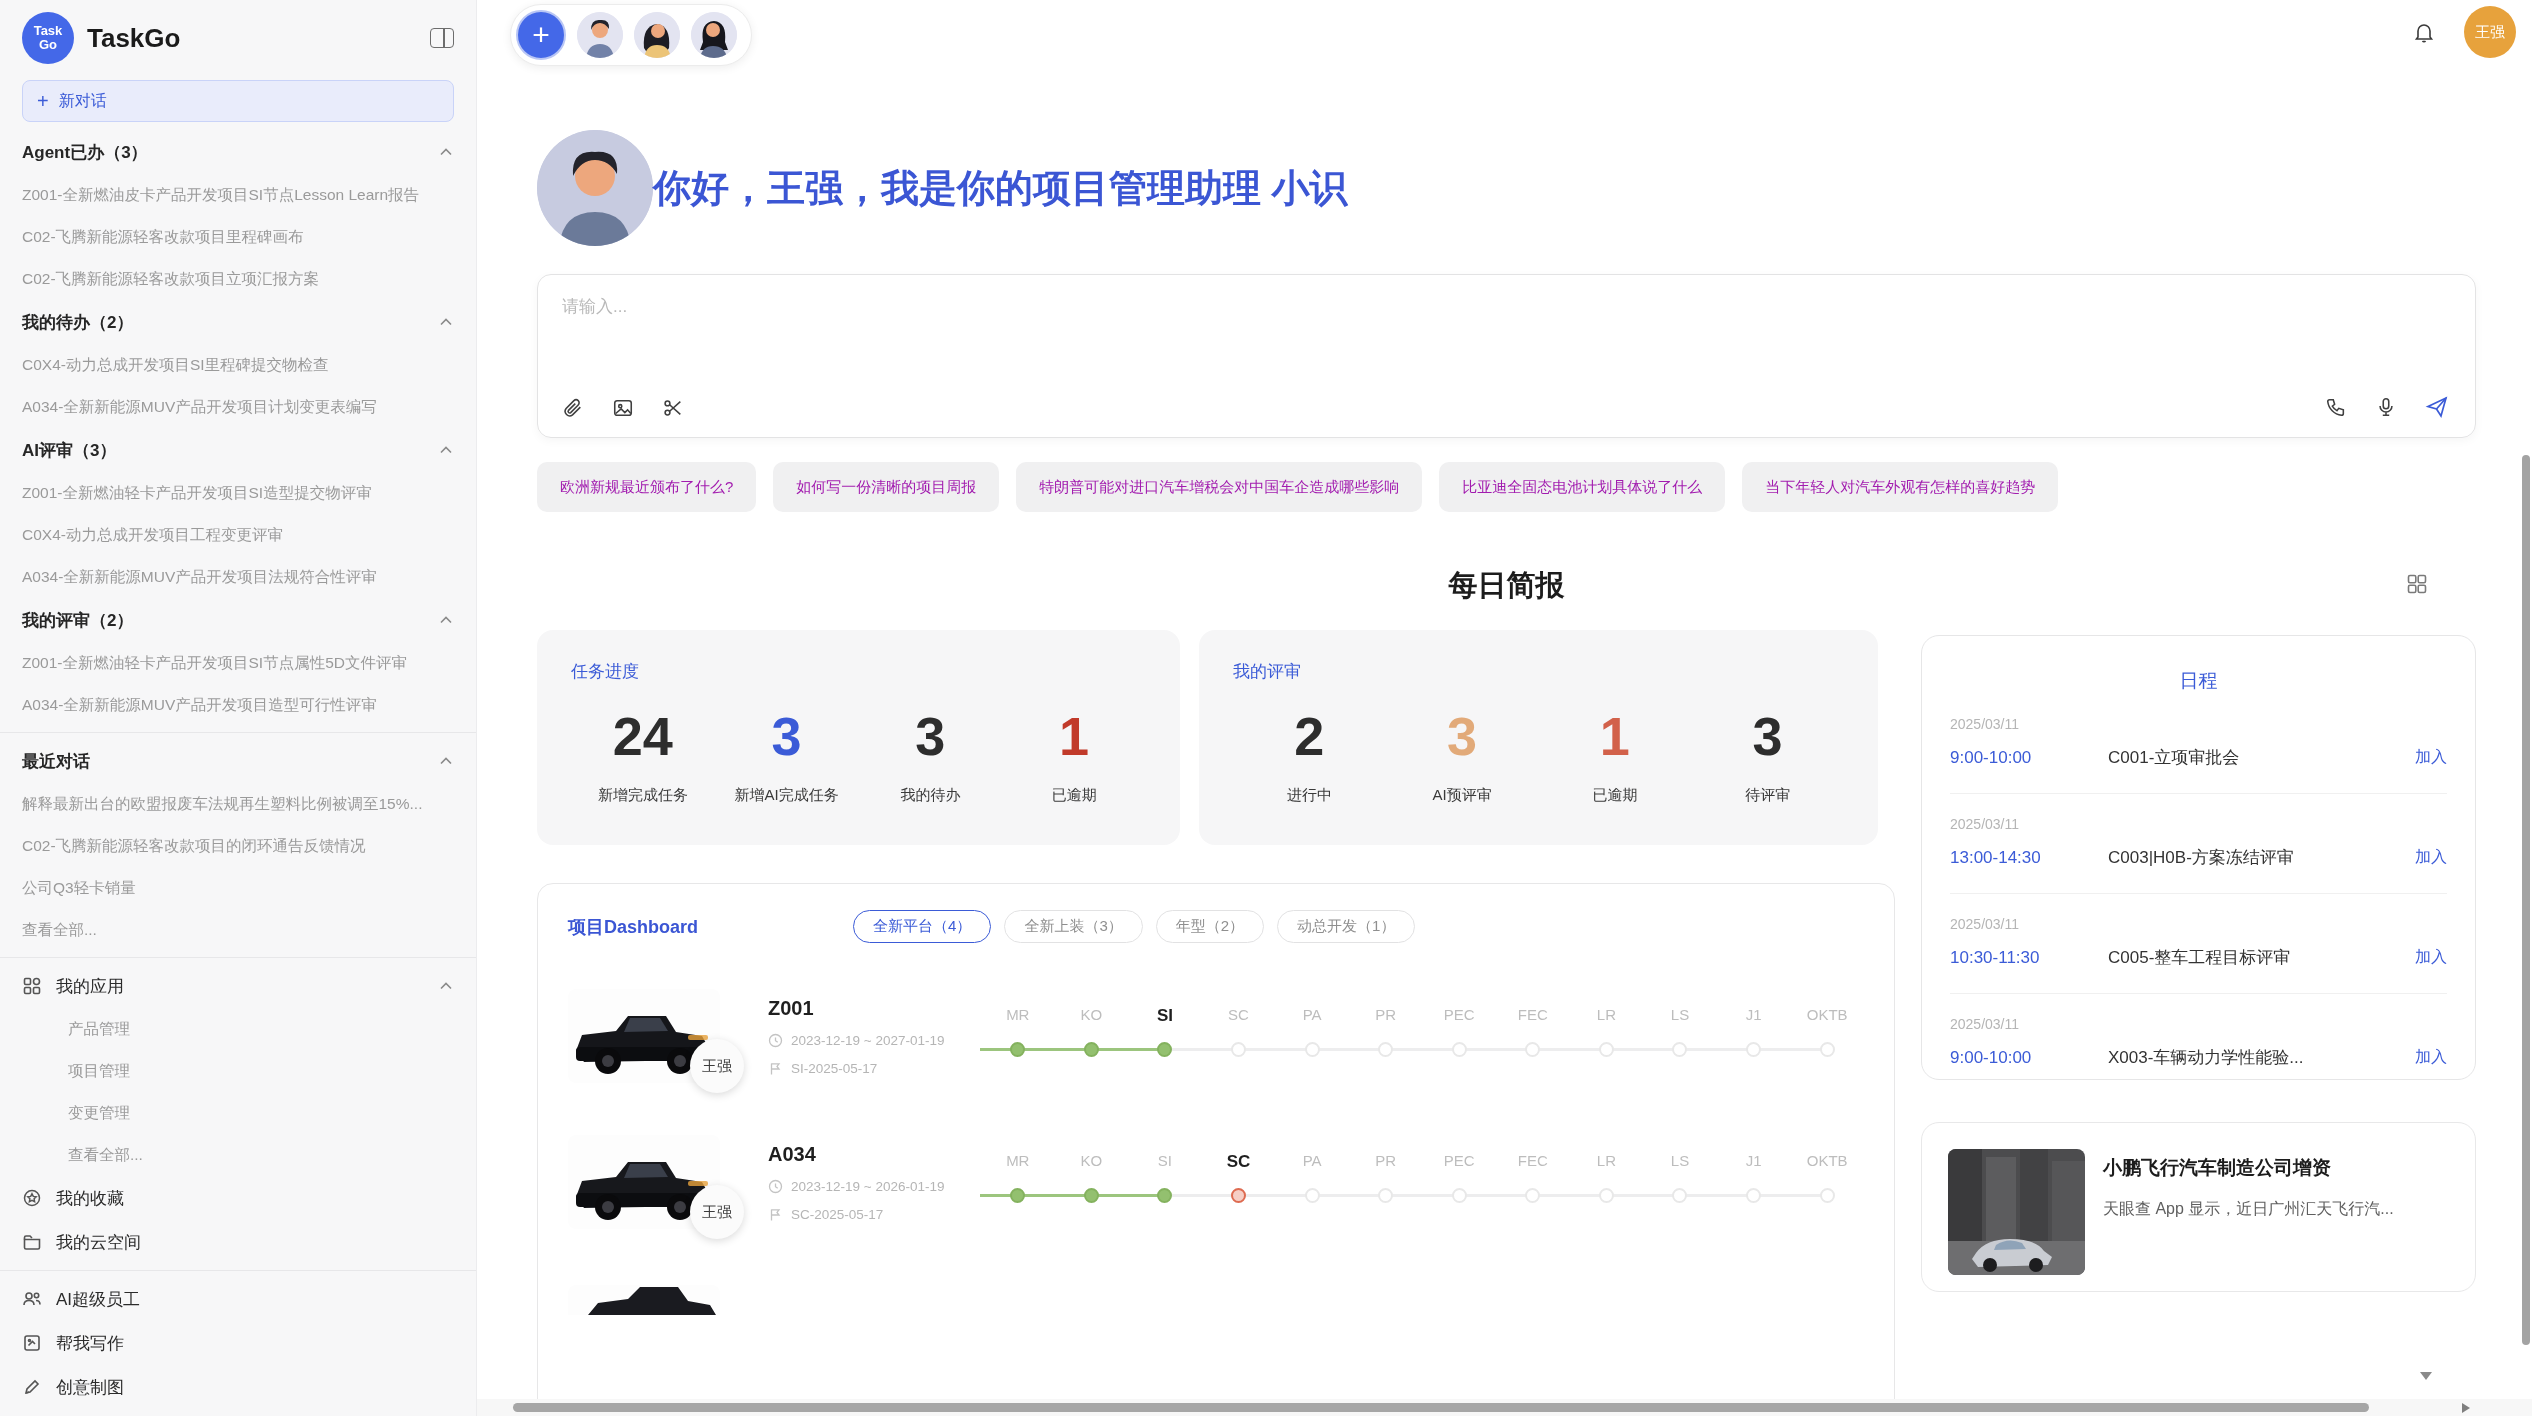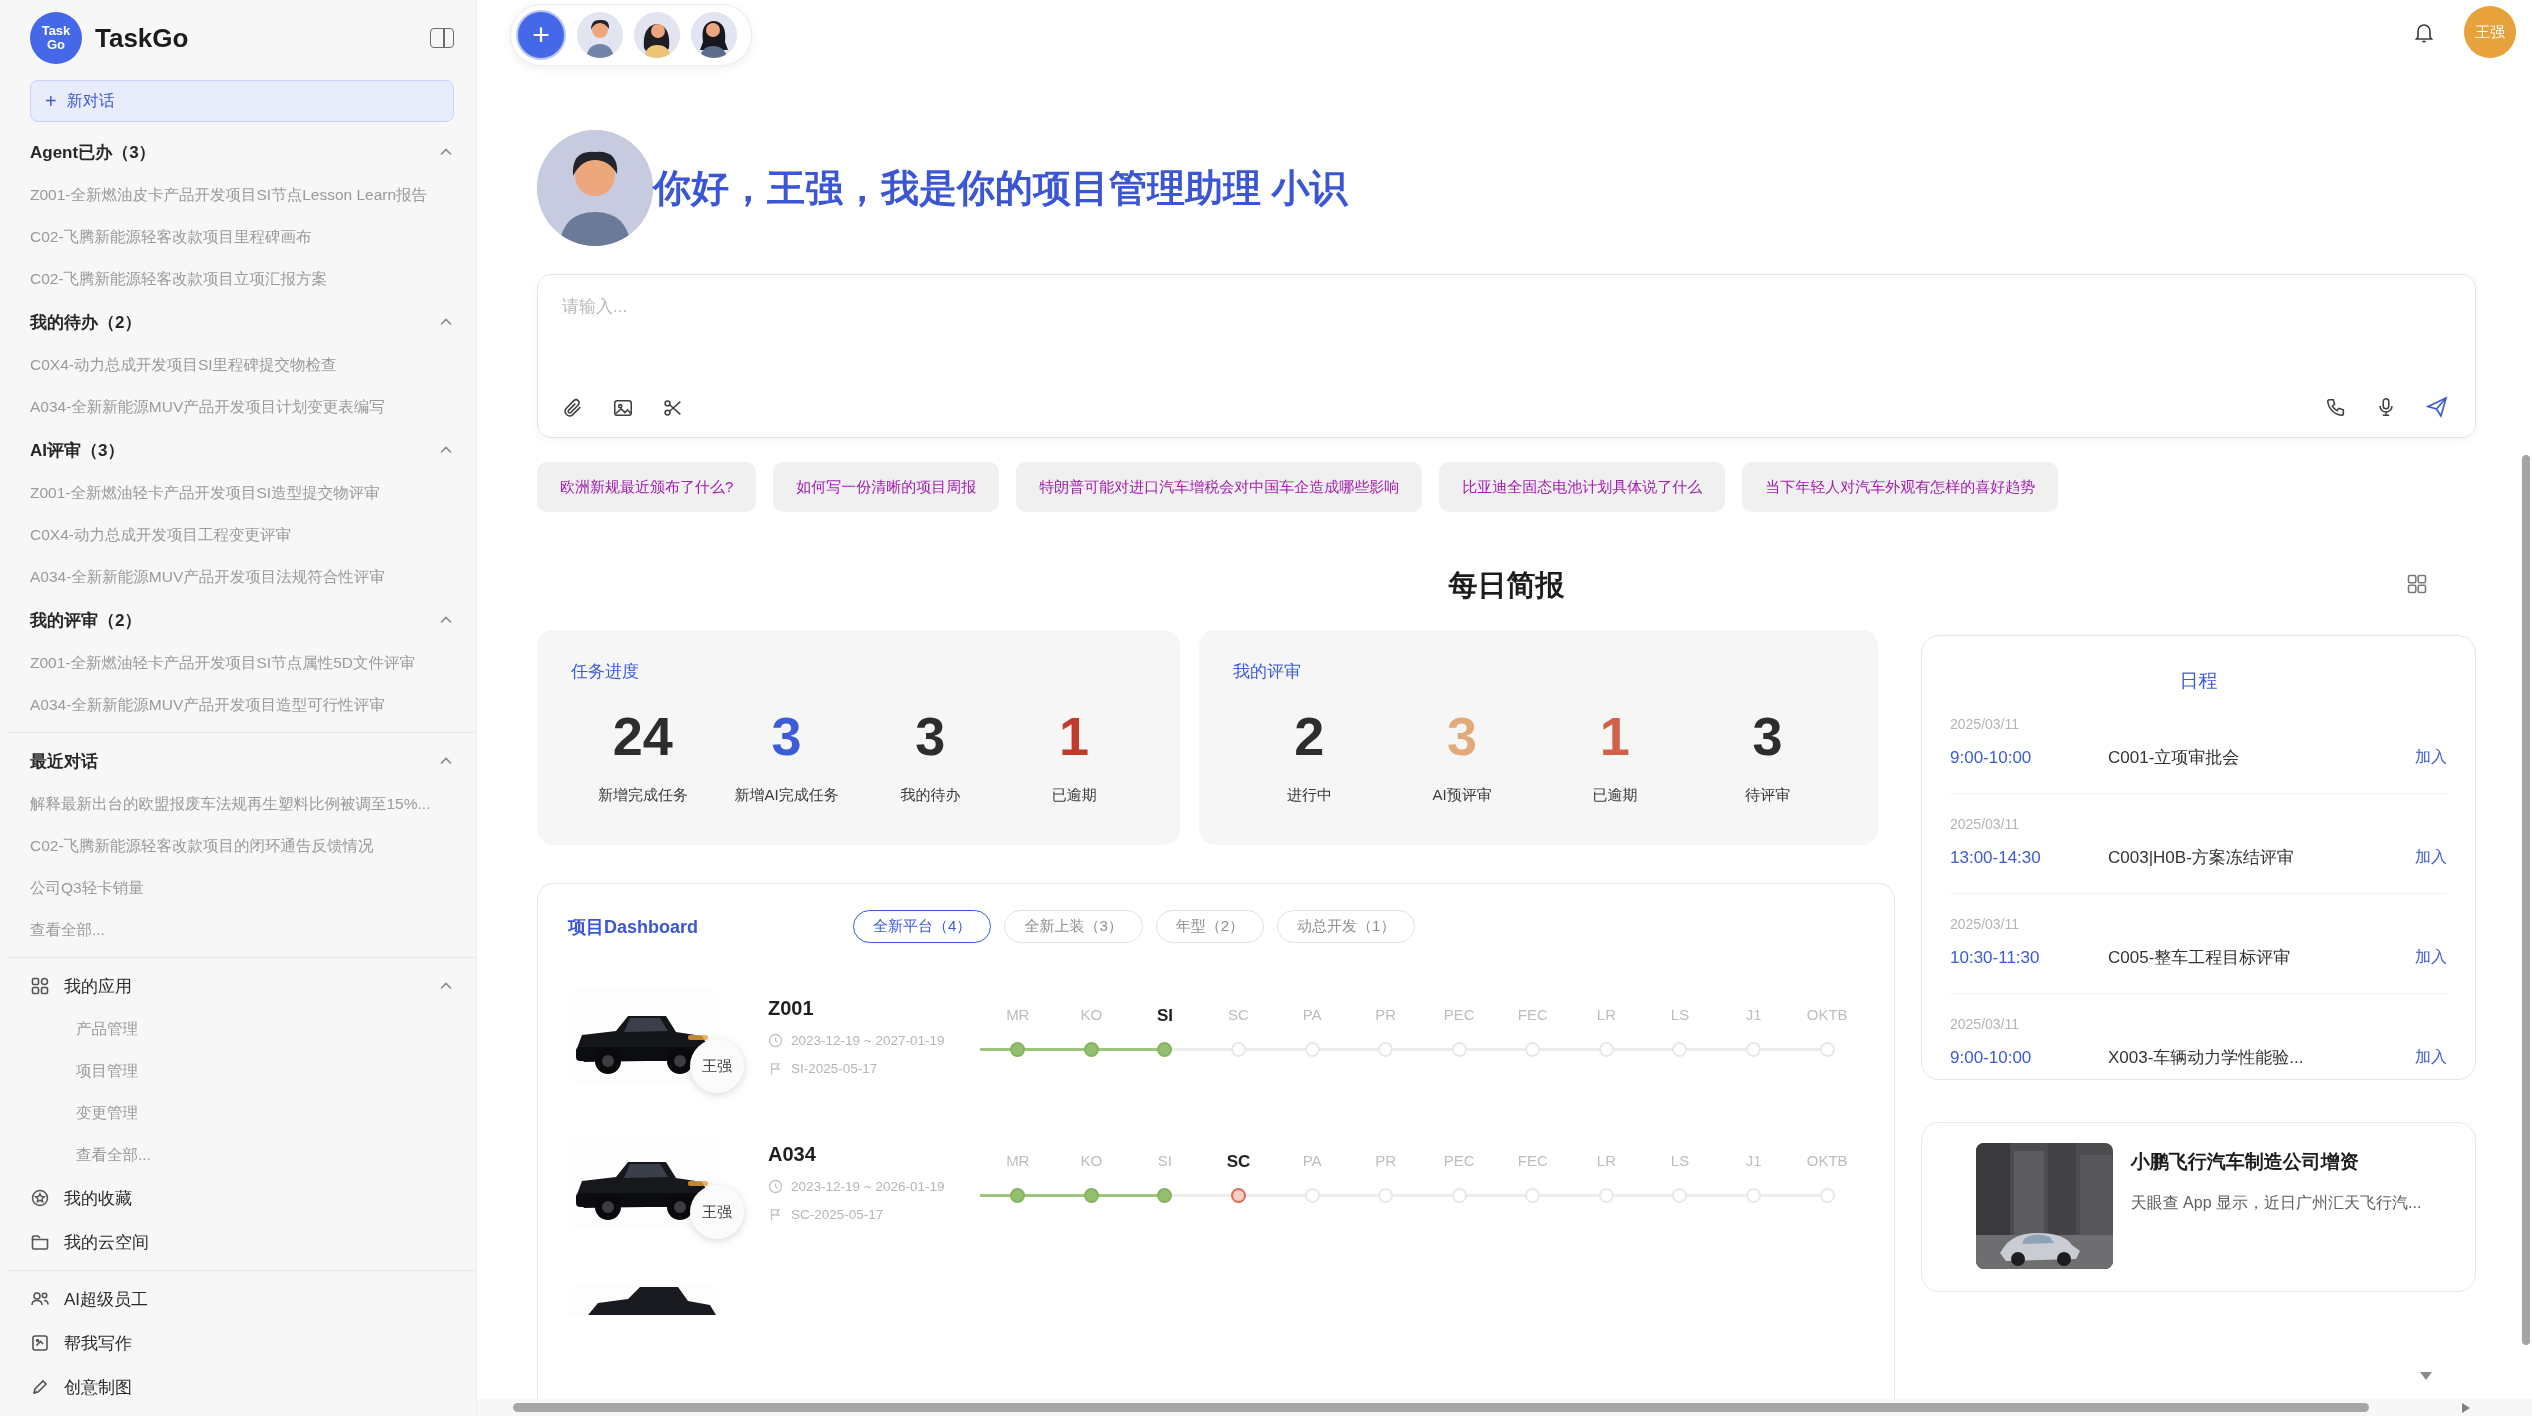--- a/index.html
+++ b/index.html
@@ -1,21 +1,21 @@
 <!DOCTYPE html>
 <html><head>
 <meta charset="utf-8">
 <style>
   * { margin:0; padding:0; box-sizing:border-box; }
   html,body { width:2532px; height:1416px; overflow:hidden; }
   body { font-family:"Liberation Sans","DejaVu Sans",sans-serif; background:#fff; color:#262626; }
   .app { position:relative; width:2532px; height:1416px; display:flex; }
 
   
-  .sidebar { width:477px; height:100%; background:#f7f7f8; border-right:1px solid #ececee; padding:10px 0 0 8px; flex:none; overflow:hidden; }
+  .sidebar { width:477px; height:100%; background:#f7f7f8; border-right:1px solid #ececee; padding:10px 0 0 0; flex:none; overflow:hidden; }
   .logo-row { display:flex; align-items:center; height:56px; padding:0 22px; }
   .logo-circle { width:52px; height:52px; border-radius:50%; background:#4468e8; color:#fff; display:flex; flex-direction:column; align-items:center; justify-content:center; font-size:13px; line-height:14px; font-weight:700; flex:none; }
   .app-title { font-size:26px; font-weight:700; color:#1b1b1b; margin-left:13px; flex:1; }
   .collapse-btn { width:24px; height:20px; border:1.6px solid #6d6d6d; border-radius:4px; position:relative; cursor:pointer; }
   .collapse-btn::after { content:""; position:absolute; top:0; bottom:0; left:55%; width:1.6px; background:#6d6d6d; }
   .new-chat { margin:14px 22px 8px 22px; height:42px; background:#e9ecfb; border:1px solid #c9d3f8; border-radius:8px; display:flex; align-items:center; padding:0 14px; color:#3b5bd7; font-size:16px; cursor:pointer; }
   .new-chat .plus { font-size:20px; margin-right:10px; font-weight:400; }
   .sec-head { display:flex; align-items:center; height:44px; padding:0 22px; font-size:17px; font-weight:700; color:#262626; }
   .sec-head .chev { margin-left:auto; color:#8a8a8a; }
   .sb-item { height:42px; line-height:42px; padding:0 22px; font-size:15.5px; color:#9a9a9a; white-space:nowrap; overflow:hidden; cursor:pointer; }
@@ -102,21 +102,21 @@
   .sched-card { border:1px solid #e6e6e7; border-radius:18px; height:445px; padding:26px 28px 0 28px; overflow:hidden; }
   .sched-title { text-align:center; font-size:19px; color:#3b5bd7; margin-top:6px; }
   .sched-entry { padding:22px 0 24px 0; border-bottom:1px solid #f0f0f0; }
   .sched-date { font-size:14px; color:#b5b5b5; }
   .sched-line { display:flex; align-items:center; margin-top:14px; }
   .sched-time { width:158px; font-size:17px; color:#3b5bd7; flex:none; }
   .sched-name { flex:1; font-size:17px; color:#333; white-space:nowrap; overflow:hidden; }
   .join-link { font-size:16px; color:#3b5bd7; cursor:pointer; flex:none; }
   .view-all { text-align:center; font-size:16px; color:#3b5bd7; padding:20px 0; cursor:pointer; }
 
-  .news-card { margin-top:42px; border:1px solid #e8e8e9; border-radius:18px; padding:20px; display:flex; gap:18px; height:170px; overflow:hidden;justify-content:center; }
+  .news-card { margin-top:42px; border:1px solid #e8e8e9; border-radius:18px; padding:26px; display:flex; gap:18px; height:170px; overflow:hidden; }
   .news-thumb { width:137px; height:126px; border-radius:8px; overflow:hidden; flex:none; }
   .news-title { font-size:19px; font-weight:700; color:#1c1c1c; margin-top:6px; }
   .news-snippet { font-size:16px; color:#5f5f5f; margin-top:16px; line-height:1.5; }
 
   
   .hscroll-track { position:absolute; left:477px; right:0; bottom:0; height:17px; background:#f7f7f7; }
   .hscroll-thumb { position:absolute; left:36px; top:4px; width:1856px; height:9px; border-radius:5px; background:#a6a6a6; }
   .hscroll-arrow { position:absolute; right:62px; top:4px; width:0; height:0; border-top:5px solid transparent; border-bottom:5px solid transparent; border-left:8px solid #7f7f7f; }
   .vscroll-thumb { position:absolute; right:2px; top:455px; width:8px; height:890px; border-radius:4px; background:#a3a3a3; }
   .vscroll-arrow { position:absolute; right:100px; bottom:36px; width:0; height:0; border-left:6px solid transparent; border-right:6px solid transparent; border-top:8px solid #8a8a8a; }

